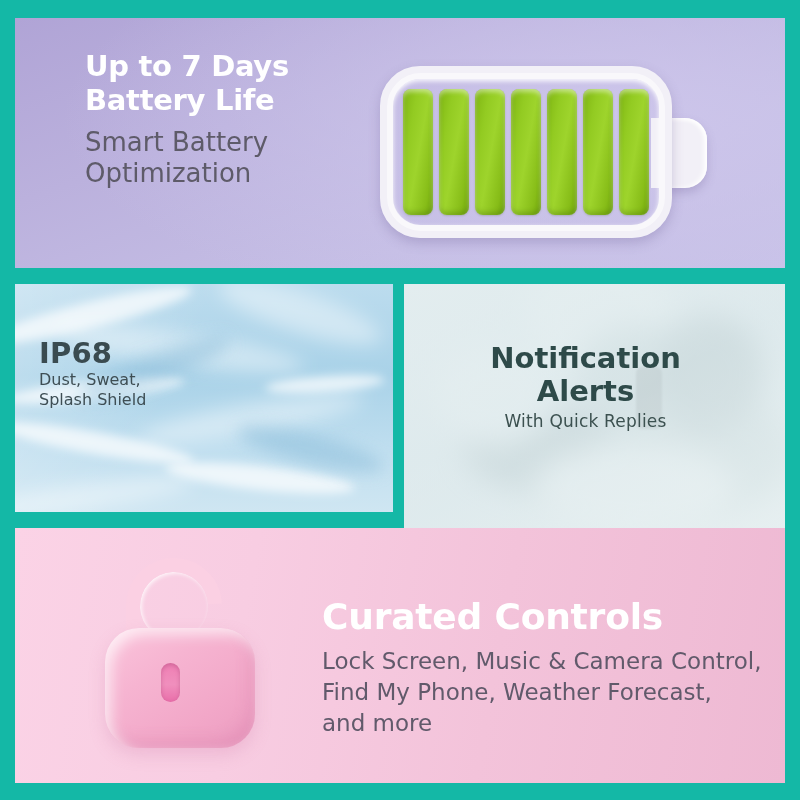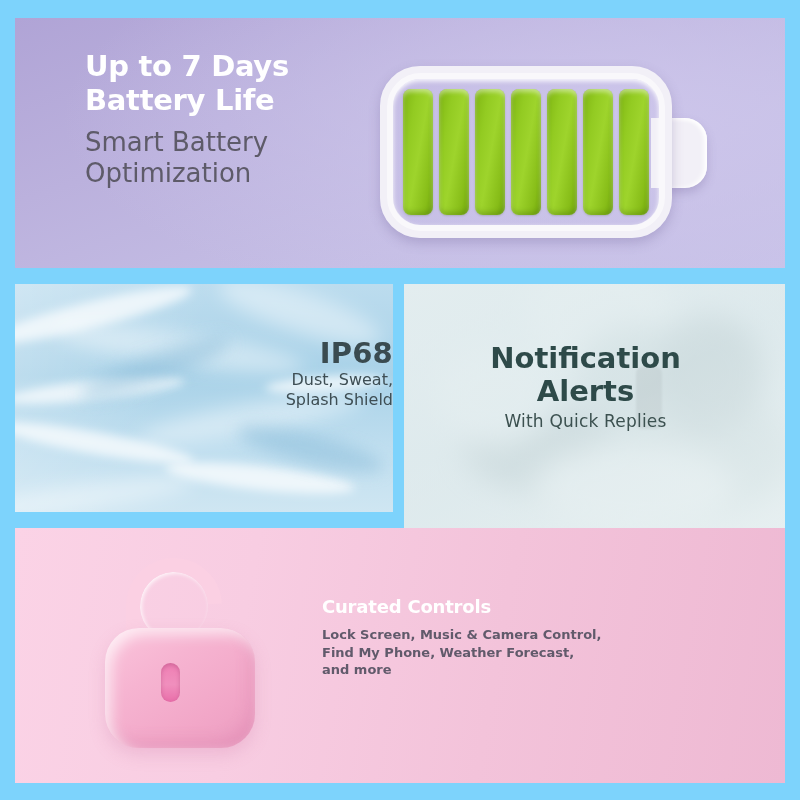--- a/index.html
+++ b/index.html
@@ -11,21 +11,21 @@
     width: 800px;
     height: 800px;
     overflow: hidden;
     font-family: "DejaVu Sans", sans-serif;
     -webkit-font-smoothing: antialiased;
   }
   #page {
     position: relative;
     width: 800px;
     height: 800px;
-    background: #7dd3fc;
+    background: #14b8a6;
   }
 
   .panel {
     position: absolute;
     overflow: hidden;
   }
 
   
   #panel-battery {
     left: 15px;
@@ -154,22 +154,22 @@
     border-radius: 50%;
     filter: blur(5px);
   }
   .ripple.soft { background: rgba(255,255,255,0.40); filter: blur(9px); }
   .ripple.deep { background: rgba(125,180,212,0.40); filter: blur(8px); }
   .ip-text {
     position: absolute;
     left: 0;
     top: 52px;
     width: 378px;
-    text-align: right;
-    padding-left: 54px;
+    text-align: left;
+    padding-left: 24px;
     box-sizing: border-box;
   }
   .ip-title {
     font-size: 29px;
     font-weight: bold;
     color: #3a4b50;
     letter-spacing: 0.2px;
   }
   .ip-sub {
     font-size: 16px;
@@ -295,32 +295,31 @@
     background: #fbd0e3;
     border-radius: 7px;
   }
   .cc-text {
     position: absolute;
     left: 307px;
     top: 68px;
     width: 450px;
   }
   .cc-title {
-    font-size: 18px;
+    font-size: 36px;
     font-weight: bold;
     color: #ffffff;
     letter-spacing: -0.2px;
   }
   .cc-sub {
     margin-top: 9px;
-    font-size: 13px;
+    font-size: 23px;
     color: #615a6b;
     line-height: 1.35;
     white-space: pre-line;
-    font-weight: bold;
   }
 </style>
 </head>
 <body>
 
 <div id="page">
 
   <div class="panel" id="panel-battery">
 
     <div class="battery-text">

